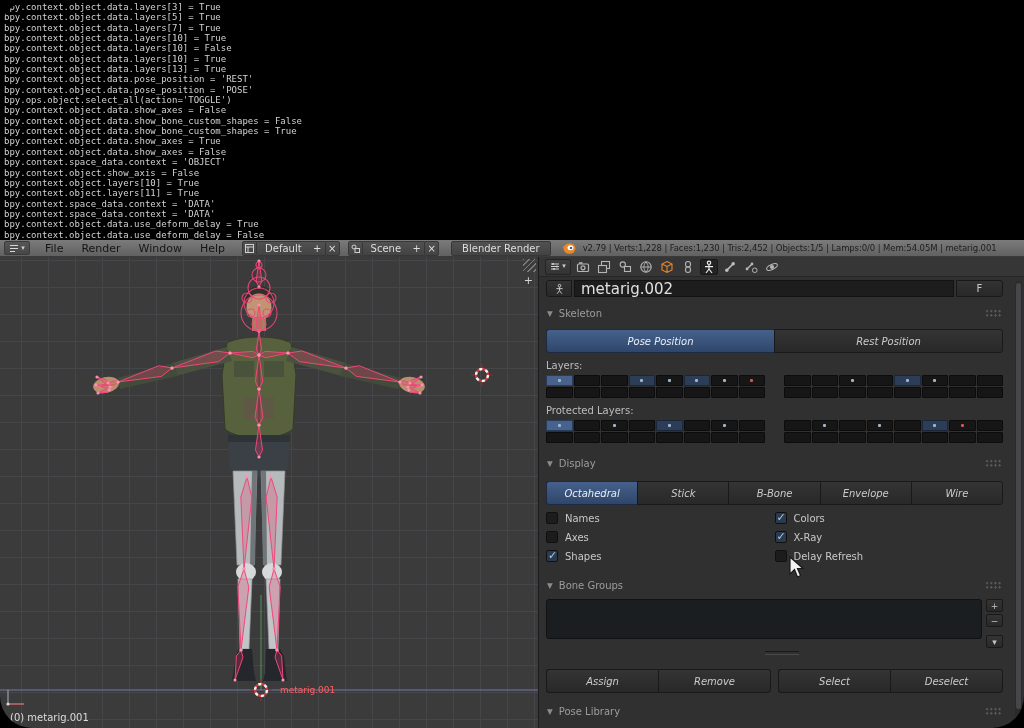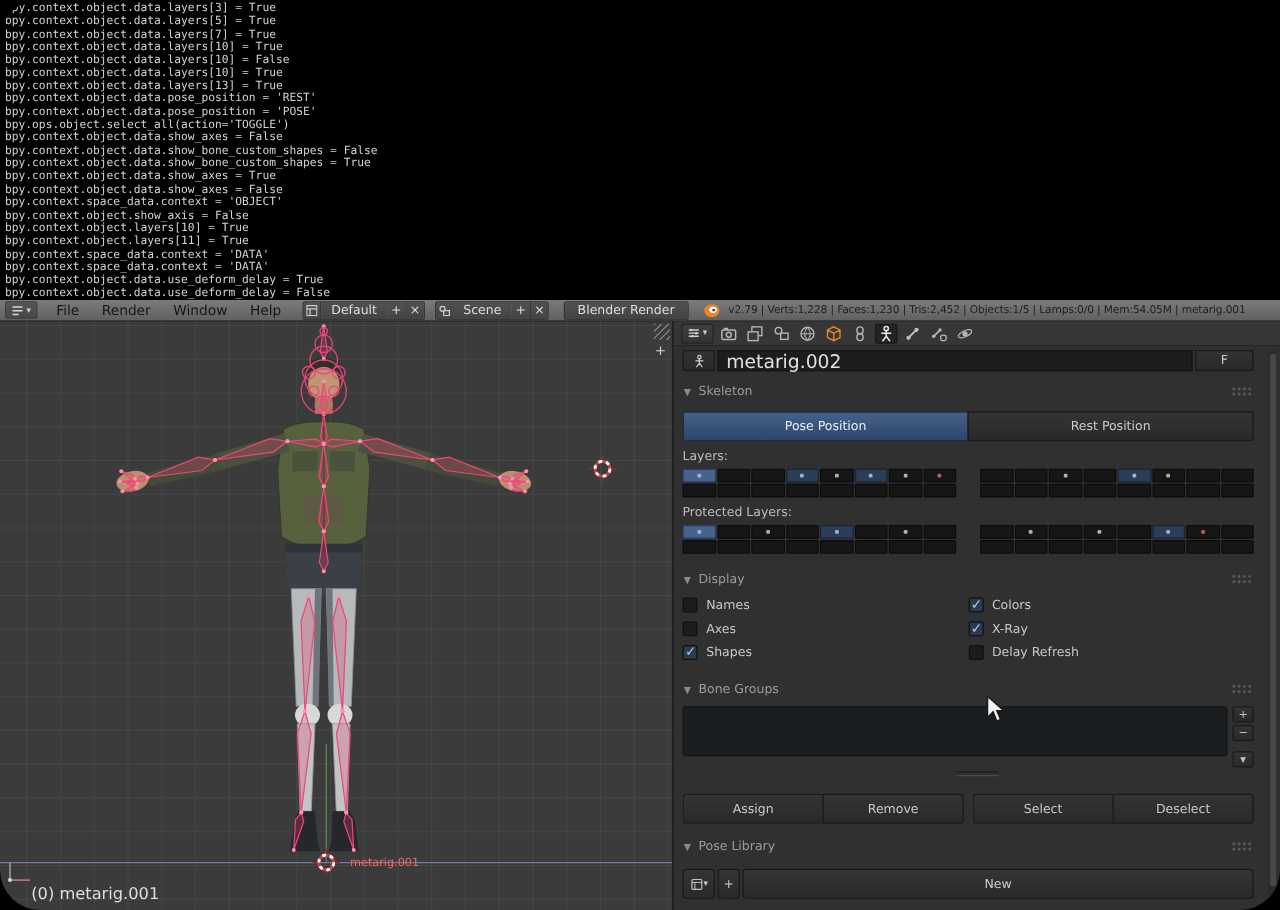--- a/index.html
+++ b/index.html
@@ -33,21 +33,21 @@
           border:1px solid #373737;border-radius:2px;color:#dedede;display:flex;align-items:center;}
   .blogo{margin-left:10px;}
   .stats{margin-left:7px;color:#1d1d1d;font-size:8.5px;letter-spacing:-0.1px;overflow:hidden;}
 
   
   .viewport{position:absolute;left:0;top:257px;width:538px;height:471px;background:#3b3b3b;
             background-image:linear-gradient(#454649 1px,transparent 1px),
                              linear-gradient(90deg,#454649 1px,transparent 1px);
             background-size:27px 27px;background-position:-6px 3px;overflow:hidden;}
   .viewport svg.scene3d{position:absolute;left:0;top:0;}
-  .vp-info{position:absolute;left:25px;bottom:5px;color:#dddddd;font-size:13px;}
+  .vp-info{position:absolute;left:10px;bottom:5px;color:#dddddd;font-size:10px;}
   .mini-axis{position:absolute;left:4px;bottom:18px;}
   .corner-grip{position:absolute;right:2px;top:2px;width:13px;height:13px;
                background:repeating-linear-gradient(135deg,#8a8a8a 0 1px,transparent 1px 4px);opacity:.8;}
   .vp-plus{position:absolute;right:5px;top:17px;color:#d5d5d5;font-size:11px;}
   .bone{fill:rgba(235,60,112,0.26);stroke:#f0467a;stroke-width:1;}
   .joint{fill:#ff8fae;}
   .ctrl-circle{fill:none;stroke:#f0467a;stroke-width:1.1;opacity:.9;}
 
   
   .props{position:absolute;left:538px;top:257px;width:486px;height:471px;background:#303030;
@@ -64,21 +64,21 @@
          gap:5px;padding:0 6px;font-size:15px;}
   .fbtn{width:47px;background:linear-gradient(#333,#282828);border:1px solid #191919;color:#c9c9c9;
         border-radius:0 3px 3px 0;display:flex;align-items:center;justify-content:center;}
   .phead{display:flex;align-items:center;gap:6px;height:16px;margin-top:8px;padding:0 22px 0 8px;color:#9c9c9c;}
   .phead .tri{font-size:7.5px;color:#8b8b8b;}
   .phead .spacer{flex:1;}
   .grip{width:17px;height:8px;background-image:radial-gradient(circle,#5f5f5f 1px,transparent 1.2px);
         background-size:4.2px 4.2px;}
   .pad{padding:0 21px 0 7px;}
   .btn{height:24px;display:flex;align-items:center;justify-content:center;
-       background:linear-gradient(#343434,#292929);border:1px solid #191919;color:#cbcbcb;border-radius:3px;}
+       background:linear-gradient(#343434,#292929);border:1px solid #191919;color:#cbcbcb;border-radius:3px;font-style:italic;}
   .btn.navy{background:linear-gradient(#45618b,#2f466b);border-color:#1d2a42;color:#e8eff9;}
   .seg{display:flex;}
   .seg .btn{flex:1;border-radius:0;border-right-width:0;}
   .seg .btn:first-child{border-radius:3px 0 0 3px;}
   .seg .btn:last-child{border-radius:0 3px 3px 0;border-right-width:1px;text-align:center;}
   .mt7{margin-top:7px;} .mt4{margin-top:4px;} .mt8{margin-top:8px;} .mt10{margin-top:10px;}
   .mt6{margin-top:6px;} .mt12{margin-top:12px;} .mt14{margin-top:14px;}
   .lbl{color:#bdbdbd;}
   .layer-row{display:flex;justify-content:space-between;}
   .lblock{width:219px;display:grid;grid-template-columns:repeat(8,1fr);grid-auto-rows:11px;gap:1px;}
@@ -530,20 +530,29 @@
           <span class="lcell"></span>
         </div>
     </div>
 
     <div class="phead mt12">
       <span class="tri">▼</span>
       <span>Display</span>
       <span class="spacer"></span>
       <span class="grip"></span>
     </div>
+    <div class="pad mt10">
+      <div class="seg">
+        <div class="btn navy">Octahedral</div>
+        <div class="btn">Stick</div>
+        <div class="btn">B-Bone</div>
+        <div class="btn">Envelope</div>
+        <div class="btn">Wire</div>
+      </div>
+    </div>
     <div class="pad mt6 opt-row">
       <div class="opt">
         <span class="cb"></span>
         <span>Names</span>
       </div>
       <div class="opt">
         <span class="cb checked"></span>
         <span>Colors</span>
       </div>
     </div>

